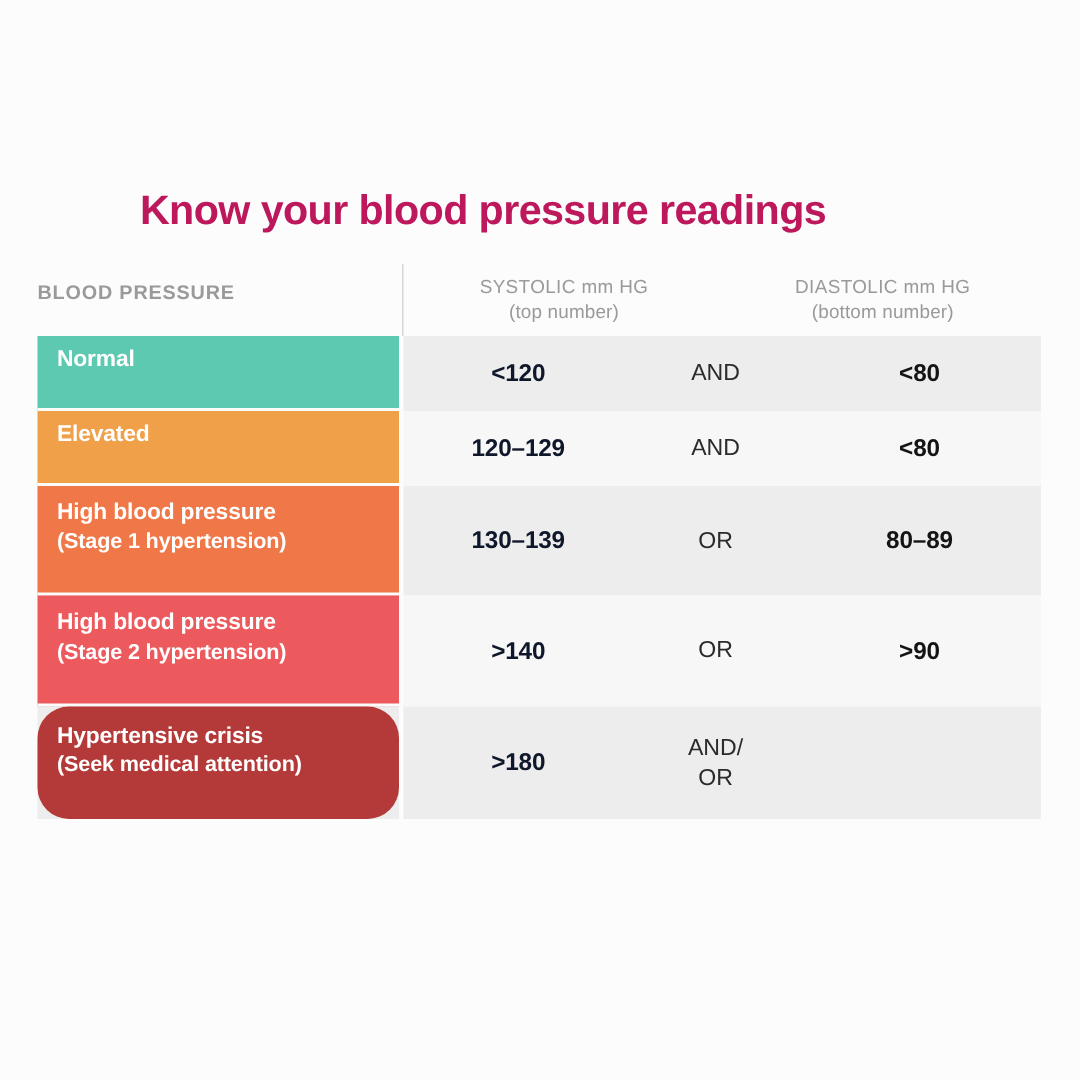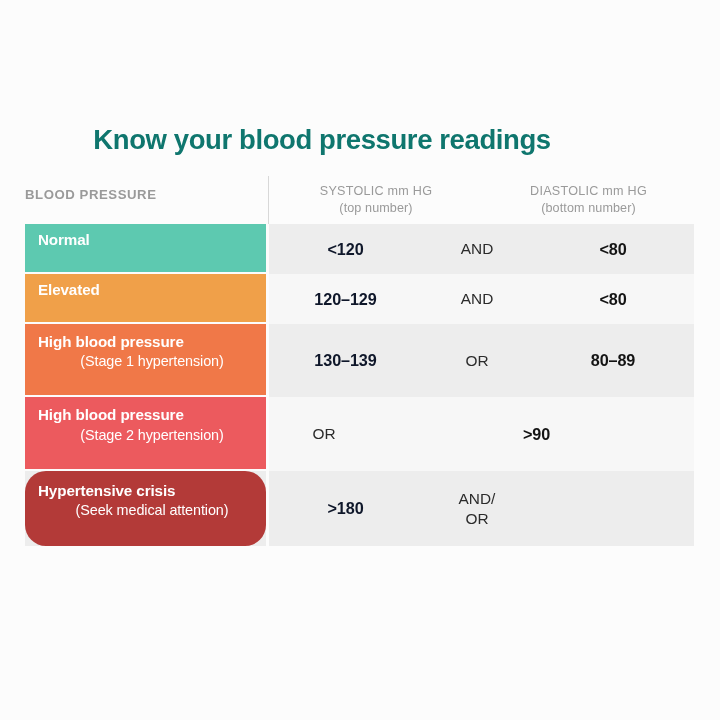--- a/index.html
+++ b/index.html
@@ -23,21 +23,21 @@
 
   
   .title {
     position: absolute;
     left: 0;
     top: 124px;
     width: 644px;
     text-align: center;
     font-size: 27.5px;
     font-weight: bold;
-    color: #0f766e;
+    color: #be185d;
     letter-spacing: -0.4px;
     line-height: 1.15;
   }
 
   
   .table {
     position: absolute;
     left: 25px;
     top: 176px;
     width: 669px;
@@ -119,25 +119,24 @@
     border-bottom: none;
   }
   .cat-main {
     font-size: 15.2px;
     font-weight: bold;
     line-height: 1.22;
     letter-spacing: -0.1px;
   }
   .cat-sub {
     font-size: 14.4px;
-    font-weight: normal;
+    font-weight: bold;
     line-height: 1.28;
     letter-spacing: -0.1px;
     margin-top: 1px;
-    text-align: center;
   }
 
   .gap {
     flex: 0 0 3px;
     width: 3px;
     background: #fcfcfc;
   }
 
   .val-sys, .val-con, .val-dia {
     display: flex;
@@ -223,20 +222,21 @@
           <div class="val-sys">130–139</div>
           <div class="val-con">OR</div>
           <div class="val-dia">80–89</div>
         </div>
         <div class="row" style="height: 74px;">
           <div class="cat" style="background: rgb(236, 90, 94);">
             <div class="cat-main">High blood pressure</div>
             <div class="cat-sub">(Stage 2 hypertension)</div>
           </div>
           <div class="gap"></div>
+          <div class="val-sys">&gt;140</div>
           <div class="val-con">OR</div>
           <div class="val-dia">&gt;90</div>
         </div>
         <div class="row stripe" style="height: 75px;">
           <div class="cat" style="background: rgb(179, 58, 56); border-radius: 21px;">
             <div class="cat-main">Hypertensive crisis</div>
             <div class="cat-sub">(Seek medical attention)</div>
           </div>
           <div class="gap"></div>
           <div class="val-sys">&gt;180</div>

